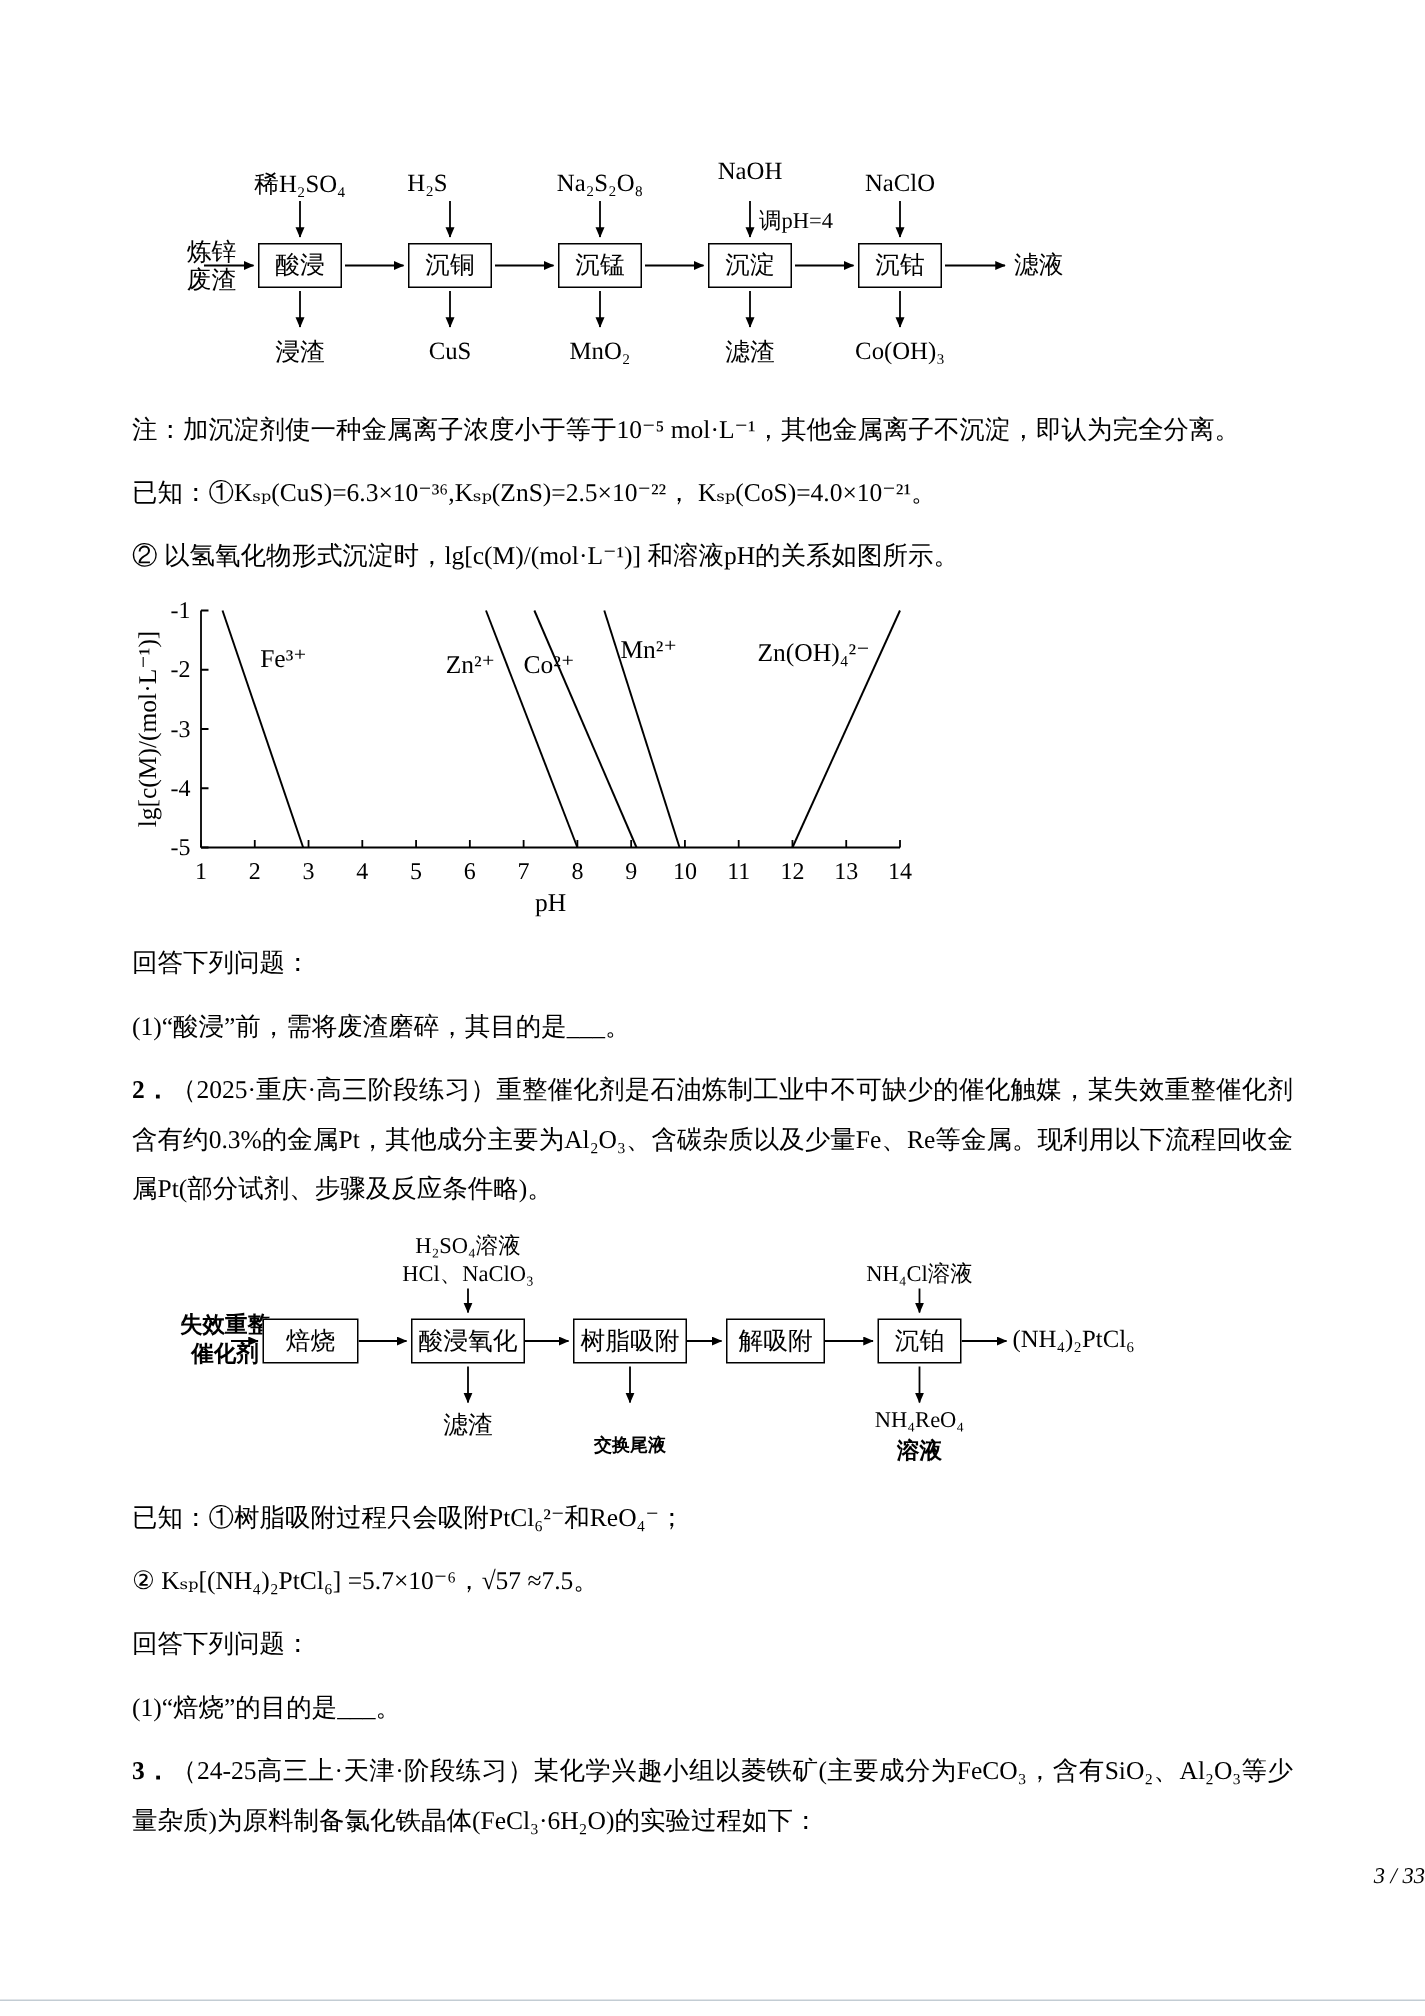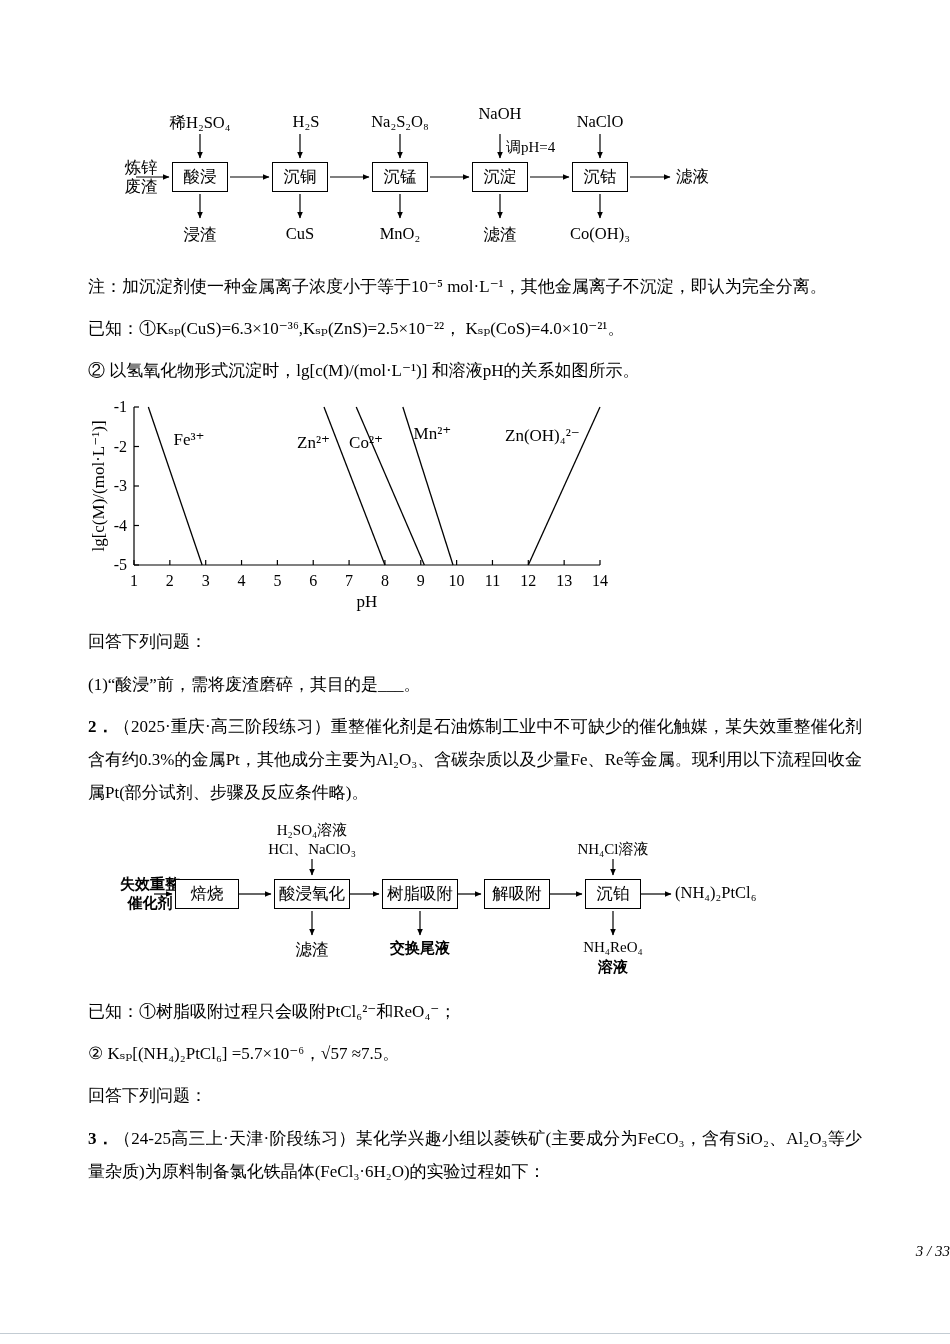--- a/index.html
+++ b/index.html
@@ -64,21 +64,21 @@
         <line x1="442" y1="73" x2="481" y2="73" marker-end="url(#arw1)"></line>
         <line x1="542" y1="73" x2="582" y2="73" marker-end="url(#arw1)"></line>
         <line x1="112" y1="90" x2="112" y2="114" marker-end="url(#arw1)"></line>
         <line x1="212" y1="90" x2="212" y2="114" marker-end="url(#arw1)"></line>
         <line x1="312" y1="90" x2="312" y2="114" marker-end="url(#arw1)"></line>
         <line x1="412" y1="90" x2="412" y2="114" marker-end="url(#arw1)"></line>
         <line x1="512" y1="90" x2="512" y2="114" marker-end="url(#arw1)"></line>
       </svg>
 
       <div class="fc-label" style="left:67px;top:8px;width:90px">稀H₂SO₄</div>
-      <div class="fc-label" style="left:173px;top:8px;width:90px">H₂S</div>
+      <div class="fc-label" style="left:152px;top:8px;width:90px">H₂S</div>
       <div class="fc-label" style="left:267px;top:8px;width:90px">Na₂S₂O₈</div>
       <div class="fc-label" style="left:367px;top:0;width:90px">NaOH</div>
       <div class="fc-label" style="left:467px;top:8px;width:90px">NaClO</div>
       <div class="fc-note" style="left:418px;top:34px">调pH=4</div>
 
       <div class="fc-src" style="top:54px;width:44px">
         <span style="display:block">炼锌</span>
         <span style="display:block">废渣</span>
       </div>
 
@@ -202,28 +202,29 @@
 
       <div class="fc-box" style="left:87px;width:64px">焙烧</div>
       <div class="fc-box" style="left:186px;width:76px">酸浸氧化</div>
       <div class="fc-box" style="left:294px;width:76px">树脂吸附</div>
       <div class="fc-box" style="left:396px;width:66px">解吸附</div>
       <div class="fc-box" style="left:497px;width:56px">沉铂</div>
 
       <div class="fc-label" style="left:587px;top:62px">(NH₄)₂PtCl₆</div>
 
       <div class="fc-label" style="left:184px;top:118px;width:80px">滤渣</div>
-      <div class="fc-label" style="left:287px;top:118px;width:90px;font-weight:bold;font-size:15px">交换尾液</div>
+      <div class="fc-label" style="left:287px;top:134px;width:90px;font-weight:bold;font-size:12px">交换尾液</div>
       <div class="fc-label" style="left:475px;top:118px;width:100px;font-weight:normal;font-size:15px">NH₄ReO₄</div>
       <div class="fc-label" style="left:475px;top:137px;width:100px;font-weight:bold;font-size:15px">溶液</div>
     </div>
 
     <p class="t">已知：①树脂吸附过程只会吸附PtCl₆²⁻和ReO₄⁻；</p>
     <p class="t">② Kₛₚ[(NH₄)₂PtCl₆] =5.7×10⁻⁶，√57 ≈7.5。</p>
     <p class="t">回答下列问题：</p>
+    <p class="t">(1)“焙烧”的目的是___。</p>
 
     <p class="t"><span class="qnum">3．</span><span>（24-25高三上·天津·阶段练习）某化学兴趣小组以菱铁矿(主要成分为FeCO₃，含有SiO₂、Al₂O₃等少量杂质)为原料制备氯化铁晶体(FeCl₃·6H₂O)的实验过程如下：</span></p>
 
   </div>
 
   <div class="footer">3 / 33</div>
   <div class="bottom-rule"></div>
 </div>
 
 </body></html>

